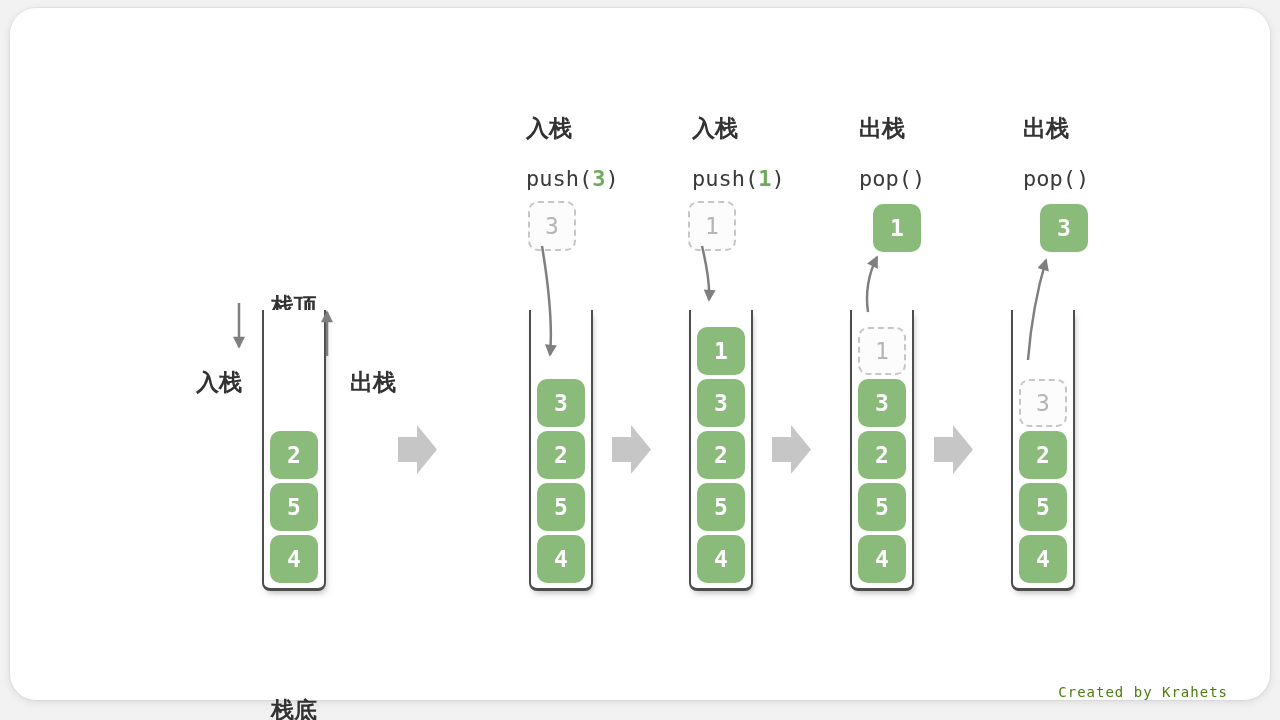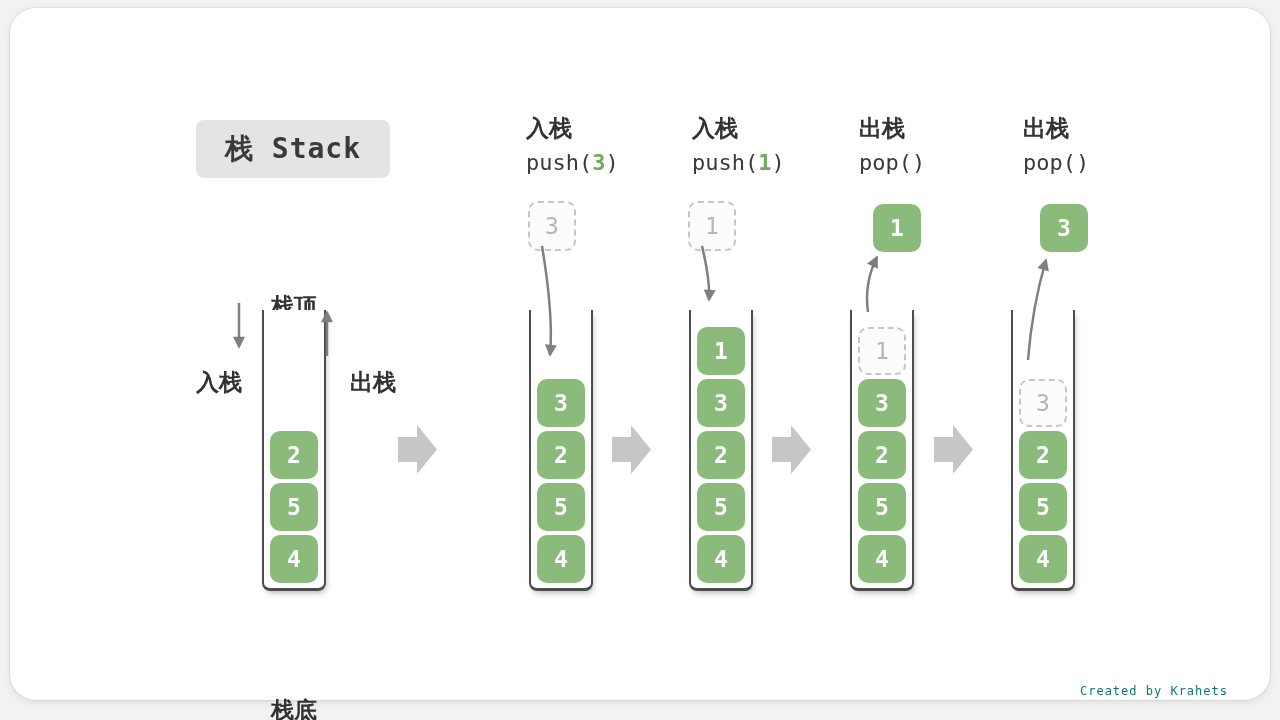--- a/index.html
+++ b/index.html
@@ -31,21 +31,21 @@
   }
   .top-label    { left:284px; top:243px; transform:translateX(-50%); }
   .bottom-label { left:284px; top:647px; transform:translateX(-50%); }
   .push-side    { left:186px; top:319px; }
   .pop-side     { left:340px; top:319px; }
   
   .step-header { position:absolute; top:106px; }
   .step-cn   { font-weight:bold; font-size:23px; color:#323232; line-height:28px; }
   .step-code {
     font-family:"DejaVu Sans Mono", monospace; font-size:22px; color:#3a3a3a;
-    line-height:28px; margin-top:7px; white-space:nowrap;
+    line-height:28px; margin-top:23px; white-space:nowrap;
   }
   .step-code .arg { color:var(--arg-green,#6fa95b); font-weight:bold; }
   
   .stack-container {
     position:absolute; top:302px; height:281px; width:64px;
     border-left:2px solid #4d4d4d; border-right:2px solid #4d4d4d;
     border-bottom:3px solid #4d4d4d; border-radius:0 0 8px 8px;
     background:#ffffff;
     box-shadow:2px 4px 6px -2px rgba(0,0,0,0.28);
   }
@@ -64,29 +64,28 @@
   .cell.staged { height:50px; }
   
   svg.arrows { position:absolute; left:0; top:0; width:1280px; height:720px; pointer-events:none; }
   svg.arrows .stroke-arrow { fill:none; stroke:var(--arrow,#7f7f7f); stroke-width:2.5; }
   svg.arrows .block { fill:var(--block-arrow,#c6c6c6); stroke:none; }
   svg.arrows .head { fill:var(--arrow,#7f7f7f); }
   
   .footer-credit {
     position:absolute; right:42px; top:676px;
     font-family:"DejaVu Sans Mono", monospace;
-    font-size:12px; color:#0f766e; letter-spacing:1px;
+    font-size:14px; color:#4d7c0f; letter-spacing:1px;
   }
 </style>
 </head>
 <body>
 
 <div class="card">
 
-  <div class="title-badge">栈 Stack</div>
 
   <div class="cn-label top-label">栈顶</div>
   <div class="cn-label bottom-label">栈底</div>
   <div class="cn-label push-side">入栈</div>
   <div class="cn-label pop-side">出栈</div>
 
   <div class="step-header" style="left:516px">
     <div class="step-cn">入栈</div>
     <div class="step-code"><span>push(</span><span class="arg">3</span><span>)</span></div>
   </div>

